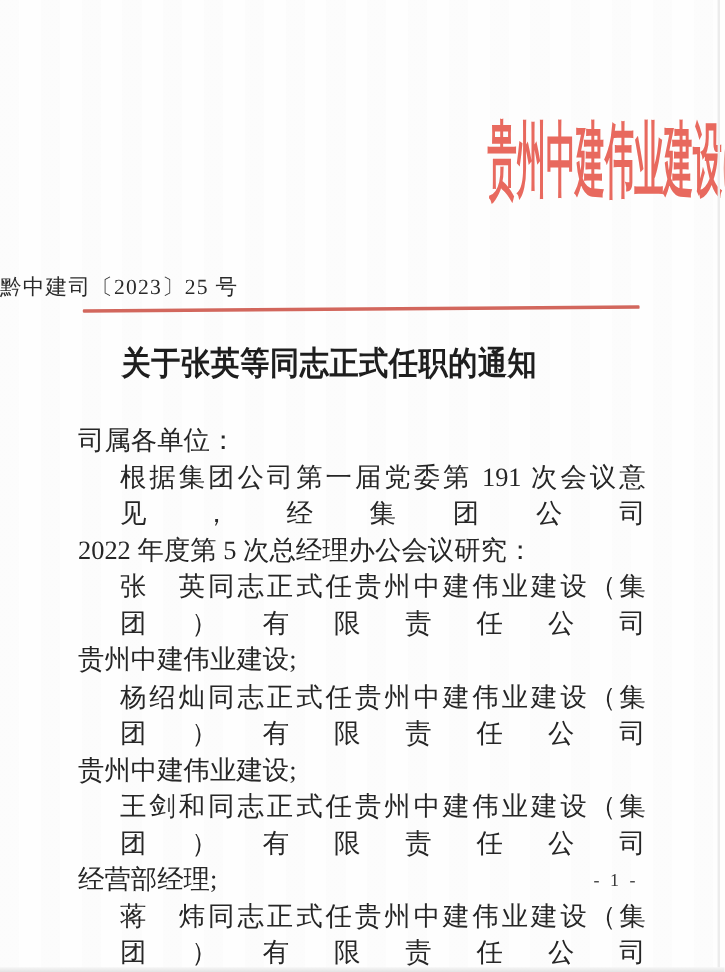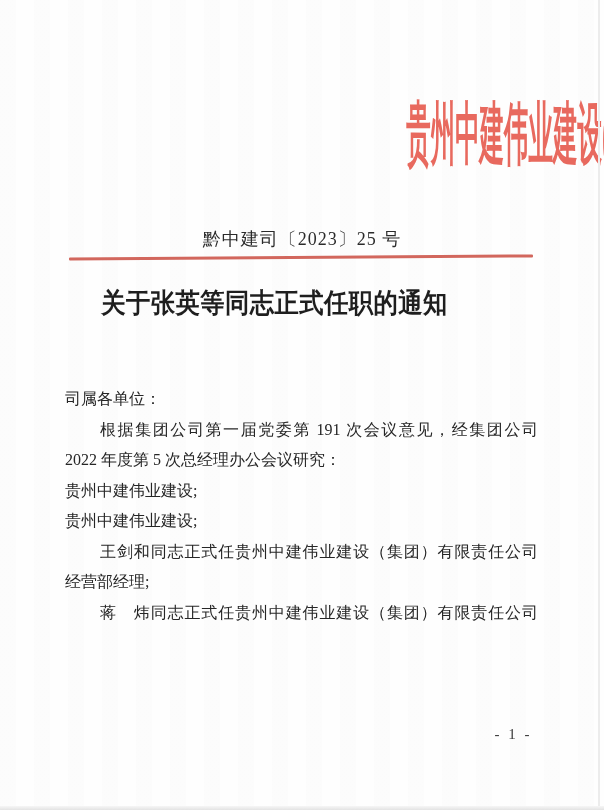--- a/index.html
+++ b/index.html
@@ -56,21 +56,21 @@
     transform: scaleX(0.36);
     transform-origin: 50% 50%;
     letter-spacing: 0px;
   }
   
   .doc-number {
     position: absolute;
     top: 228px;
     left: 0;
     width: 604px;
-    text-align: center;
+    text-align: left;
     font-size: 18px;
     line-height: 22px;
     color: #2b2b2b;
     letter-spacing: 1px;
   }
   
   .red-rule {
     position: absolute;
     top: 256px;
     left: 69px;
@@ -98,24 +98,23 @@
     transform: scaleX(0.9);
     transform-origin: 50% 50%;
     letter-spacing: 0.5px;
   }
   
   .body-block {
     position: absolute;
     top: 352px;
     left: 65px;
     width: 473px;
-    font-size: 16px;
+    font-size: 22px;
     line-height: 30.5px;
     color: #262626;
-    margin-top: 32px;
   }
   .bline {
     white-space: nowrap;
   }
   .bline-first {
     padding-left: 35px;
     white-space: normal;
     text-align: justify;
     text-align-last: justify;
   }
@@ -146,22 +145,24 @@
   <div class="doc-title-wrap">
     <span class="doc-title">关于张英等同志正式任职的通知</span>
   </div>
 
   <div class="body-block">
     <div class="bline">司属各单位：</div>
 
     <div class="bline bline-first">根据集团公司第一届党委第 191 次会议意见，经集团公司</div>
     <div class="bline">2022 年度第 5 次总经理办公会议研究：</div>
 
+    <div class="bline bline-first">张　英同志正式任贵州中建伟业建设（集团）有限责任公司</div>
     <div class="bline">贵州中建伟业建设;</div>
 
+    <div class="bline bline-first">杨绍灿同志正式任贵州中建伟业建设（集团）有限责任公司</div>
     <div class="bline">贵州中建伟业建设;</div>
 
     <div class="bline bline-first">王剑和同志正式任贵州中建伟业建设（集团）有限责任公司</div>
     <div class="bline">经营部经理;</div>
 
     <div class="bline bline-first">蒋　炜同志正式任贵州中建伟业建设（集团）有限责任公司</div>
   </div>
 
   <div class="page-number">- 1 -</div>
 

